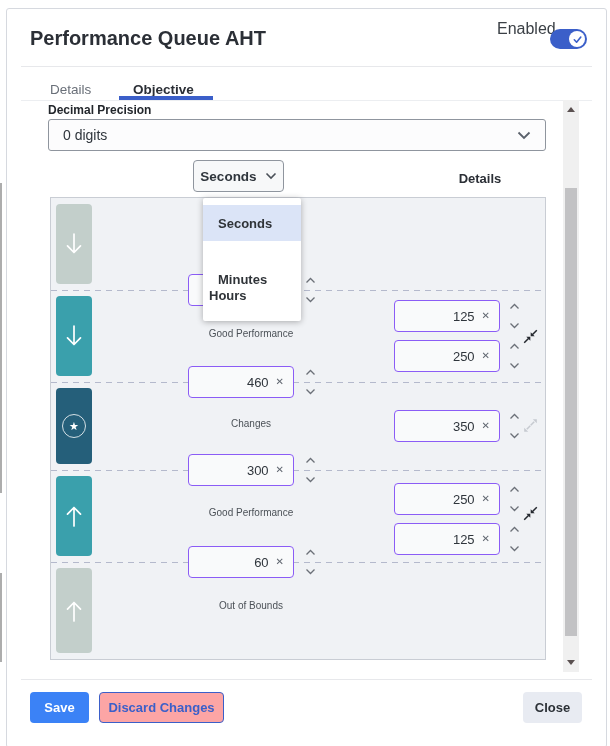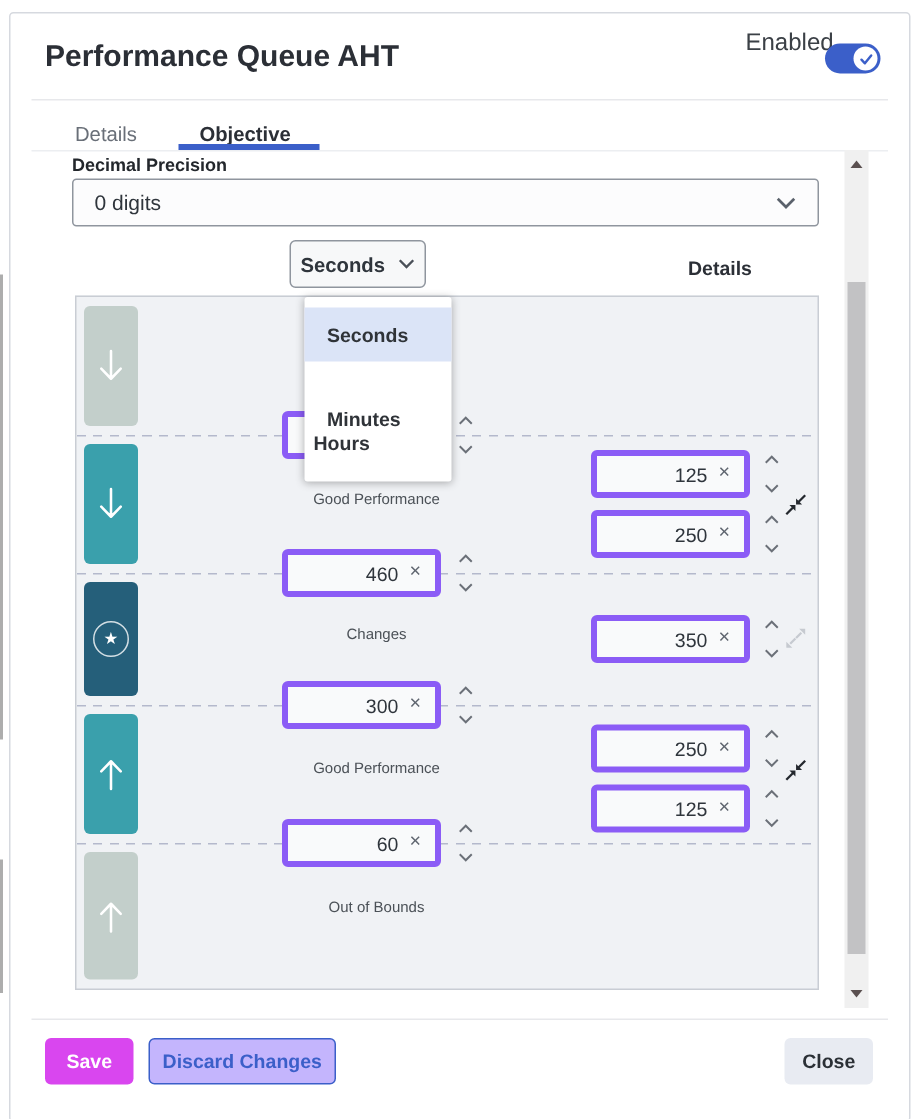--- a/index.html
+++ b/index.html
@@ -40,21 +40,21 @@
     font-size: 13px; font-weight: 700; color: #2b2f36; }
 
   .panel { left: 50px; top: 197px; width: 496px; height: 463px; background: #f0f2f5;
     border: 1px solid #c9cdd4; }
   .dash { left: 0; right: 0; height: 1px;
     background: repeating-linear-gradient(90deg, #b4b9cc 0 6px, transparent 6px 11px); }
   .zone-block { left: 5px; width: 36px; border-radius: 4px; display: flex;
     align-items: center; justify-content: center; }
   .zone-label { left: 55px; width: 290px; text-align: center; font-size: 10px; color: #4b5157; }
 
-  .num-input { width: 106px; height: 32px; background: #f9fafb; border: 4px solid #8b5cf6;
+  .num-input { width: 106px; height: 32px; background: #f9fafb; border: 1px solid #8b5cf6;
     border-radius: 4px; display: flex; align-items: center; justify-content: flex-end;
     gap: 7px; padding: 0 9px; font-size: 13px; color: #2f353c; }
   .clear-x { font-size: 10px; color: #606670; line-height: 1; cursor: pointer; }
 
   .stepper { width: 14px; height: 26px; display: flex; flex-direction: column;
     align-items: center; justify-content: space-between; }
   .stepper span { display: flex; cursor: pointer; }
 
   .merge-icon { width: 15px; height: 15px; cursor: pointer; display: flex; }
 
@@ -70,22 +70,22 @@
 
   .scrollbar { left: 563px; top: 100px; width: 16px; height: 572px; background: #f0f0f0; }
   .sb-thumb { position: absolute; left: 2px; width: 12px; top: 88px; height: 448px; background: #c2c2c4; }
   .sb-arrow { position: absolute; left: 4px; width: 0; height: 0;
     border-left: 4px solid transparent; border-right: 4px solid transparent; }
   .sb-up { top: 7px; border-bottom: 5px solid #5a5050; }
   .sb-down { bottom: 7px; border-top: 5px solid #5a5050; }
 
   .btn { height: 31px; border-radius: 4px; display: flex; align-items: center;
     justify-content: center; font-size: 13px; font-weight: 700; cursor: pointer; }
-  .btn-save { left: 30px; top: 692px; width: 59px; background: #d946ef; color: #fff; }
-  .btn-discard { left: 99px; top: 692px; width: 125px; background: #c4b5fd;
+  .btn-save { left: 30px; top: 692px; width: 59px; background: #3b82f6; color: #fff; }
+  .btn-discard { left: 99px; top: 692px; width: 125px; background: #fca5a5;
     border: 1px solid #3b5fc9; color: #3b5fc9; }
   .btn-close { left: 523px; top: 692px; width: 59px; background: #e8ebf2; color: #2b3036; }
 
   .c-oob { background: #c3cfcb; }
   .c-teal { background: #3aa0ac; }
   .c-dark { background: #255f7a; }
 </style>
 </head>
 <body>
 

